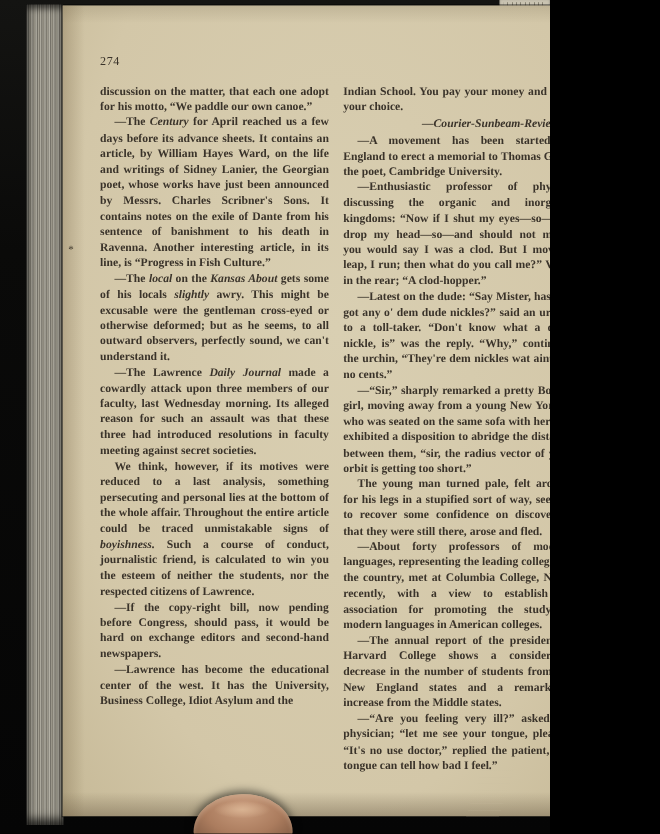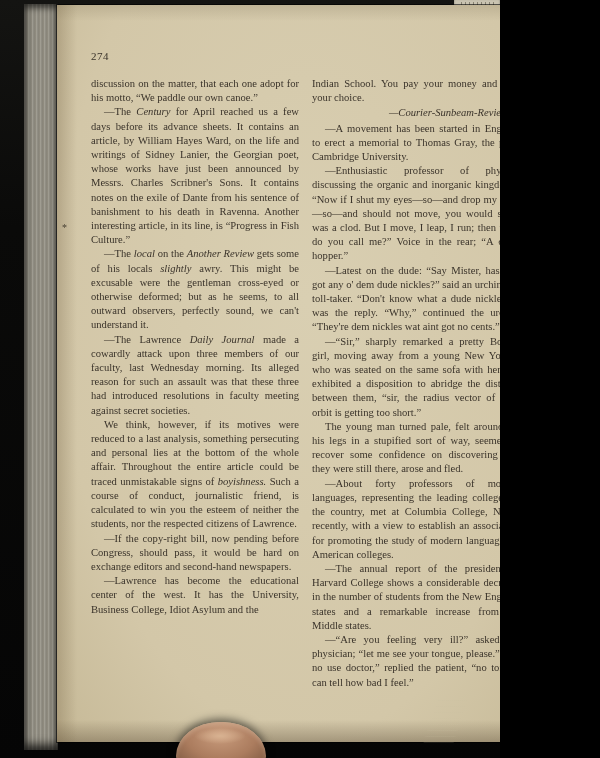--- a/index.html
+++ b/index.html
@@ -40,21 +40,21 @@
   
   .page-header{position:relative;height:18px;margin-bottom:12px;}
   .page-number{position:absolute;left:0;top:3px;font-size:11px;letter-spacing:.5px;}
   .journal-title{
     text-align:center;font-style:italic;font-weight:bold;font-size:12.5px;
     letter-spacing:1.5px;
   }
   
   .columns{display:flex;gap:13px;margin-top:10px;}
   .col{width:208px;font-size:10.6px;line-height:14.2px;text-align:justify;}
-  .para{margin:0;text-indent:13px;}
+  .para{margin:0;text-indent:13px;font-weight:bold;}
   .para.no-indent{text-indent:0;}
   .para em{font-style:italic;}
   .para.heading{
     text-align:center;text-indent:0;font-weight:bold;font-size:10.8px;
     letter-spacing:.6px;margin:3px 0 2px;
   }
   .para.attribution{
     text-align:right;text-indent:0;font-style:italic;padding-right:10px;
     margin:1px 0;
   }
@@ -91,21 +91,21 @@
 
   <div class="page">
     <div class="page-inner">
       <div class="page-header">
         <span class="page-number">274</span>
       </div>
       <div class="columns">
         <div class="col">
             <p class="para body no-indent"><span>discussion on the matter, that each one adopt for his motto, “We paddle our own canoe.”</span></p>
             <p class="para body"><span>—The </span><em>Century</em><span> for April reached us a few days before its advance sheets.  It contains an article, by William Hayes Ward, on the life and writings of Sidney Lanier, the Georgian poet, whose works have just been announced by Messrs. Charles Scribner's Sons.  It contains notes on the exile of Dante from his sentence of banishment to his death in Ravenna.  Another interesting article, in its line, is “Progress in Fish Culture.”</span></p>
-            <p class="para body"><span>—The </span><em>local</em><span> on the </span><em>Another Review</em><span> gets some of his locals </span><em>slightly</em><span> awry.  This might be excusable were the gentleman cross-eyed or otherwise deformed; but as he seems, to all outward observers, perfectly sound, we can't understand it.</span></p>
+            <p class="para body"><span>—The </span><em>local</em><span> on the </span><em>Kansas About</em><span> gets some of his locals </span><em>slightly</em><span> awry.  This might be excusable were the gentleman cross-eyed or otherwise deformed; but as he seems, to all outward observers, perfectly sound, we can't understand it.</span></p>
             <p class="para body"><span>—The Lawrence </span><em>Daily Journal</em><span> made a cowardly attack upon three members of our faculty, last Wednesday morning.  Its alleged reason for such an assault was that these three had introduced resolutions in faculty meeting against secret societies.</span></p>
             <p class="para body"><span>We think, however, if its motives were reduced to a last analysis, something persecuting and personal lies at the bottom of the whole affair.  Throughout the entire article could be traced unmistakable signs of </span><em>boyishness.</em><span>  Such a course of conduct, journalistic friend, is calculated to win you the esteem of neither the students, nor the respected citizens of Lawrence.</span></p>
             <p class="para body"><span>—If the copy-right bill, now pending before Congress, should pass, it would be hard on exchange editors and second-hand newspapers.</span></p>
             <p class="para body"><span>—Lawrence has become the educational center of the west.  It has the University, Business College, Idiot Asylum and the</span></p>
           </div>
         <div class="col">
             <p class="para body no-indent"><span>Indian School.  You pay your money and take your choice.</span></p>
             <p class="para attribution"><em>—Courier-Sunbeam-Review.</em></p>
             <p class="para body"><span>—A movement has been started in England to erect a memorial to Thomas Gray, the poet, Cambridge University.</span></p>
             <p class="para body"><span>—Enthusiastic professor of physics, discussing the organic and inorganic kingdoms: “Now if I shut my eyes—so—and drop my head—so—and should not move, you would say I was a clod.  But I move, I leap, I run; then what do you call me?”  Voice in the rear; “A clod-hopper.”</span></p>

